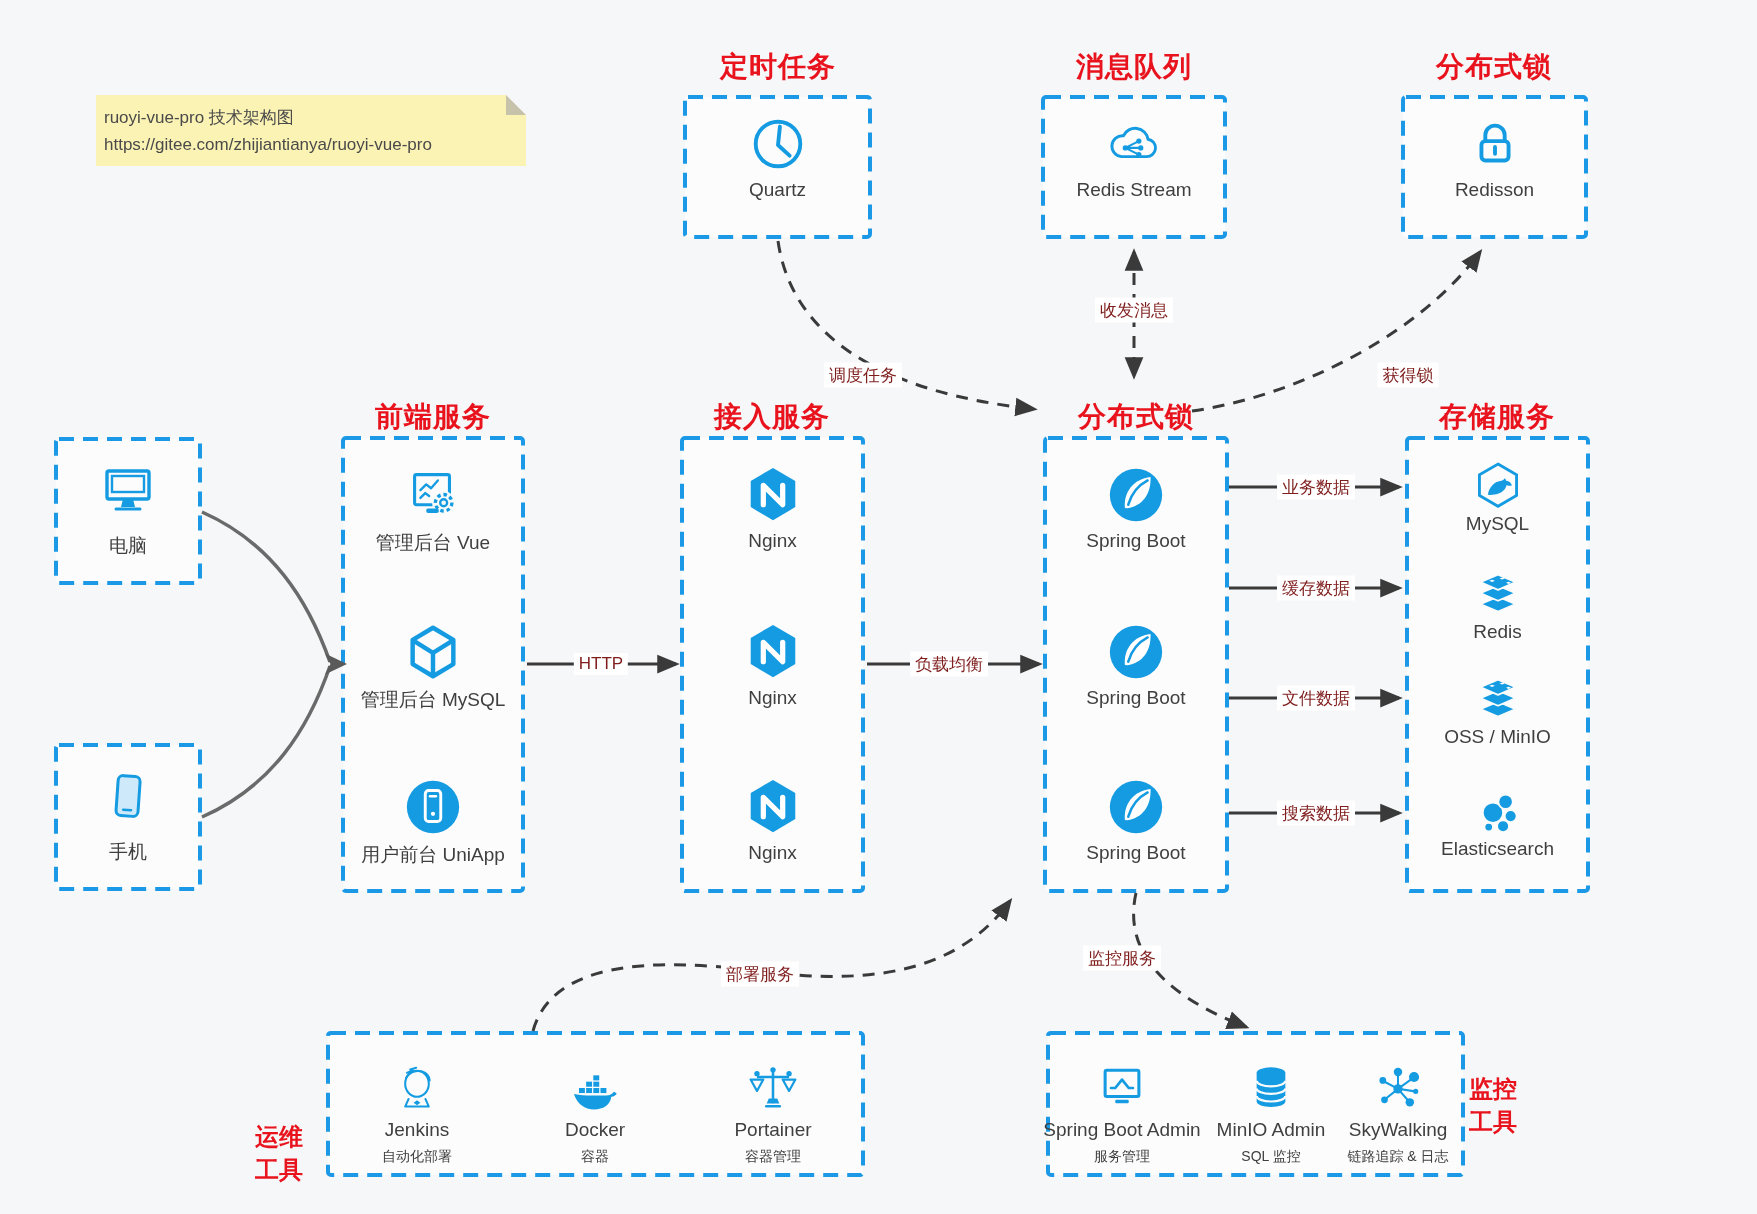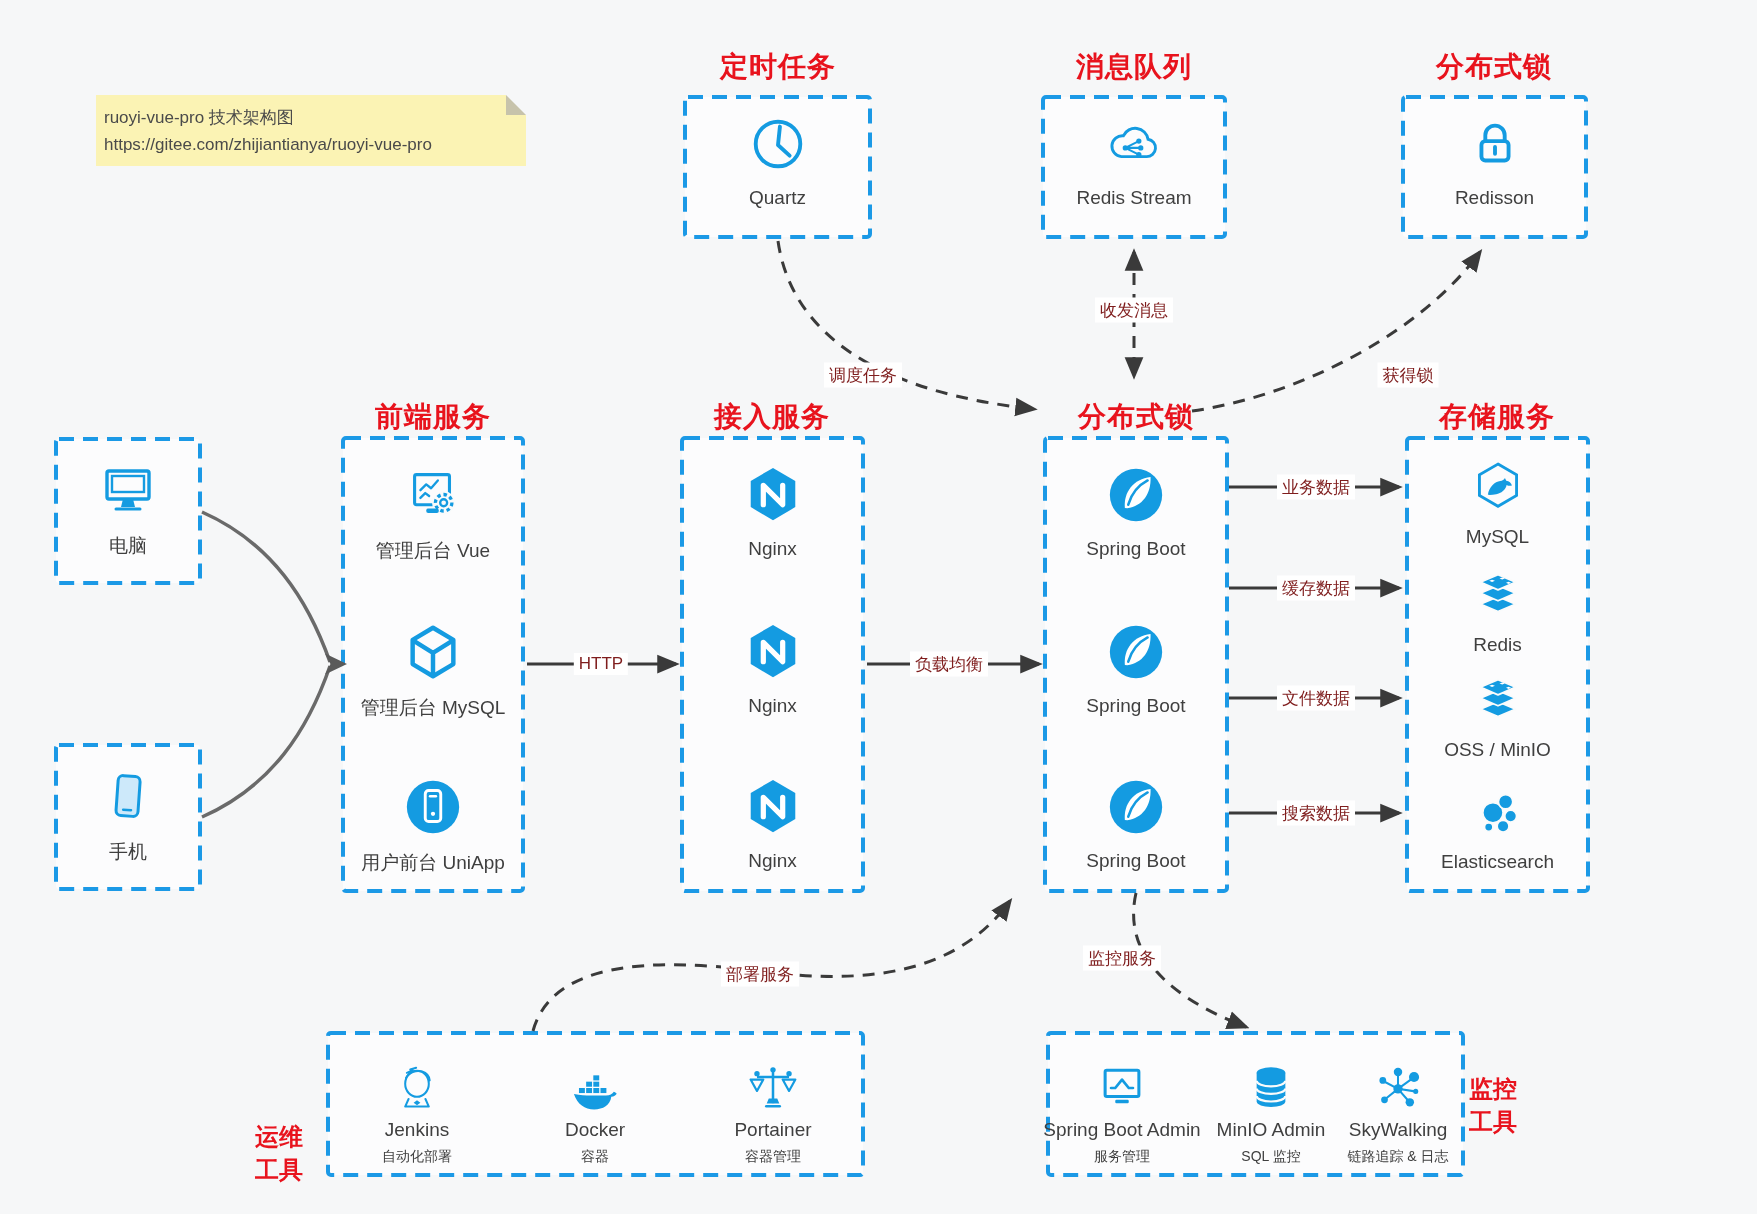--- a/index.html
+++ b/index.html
@@ -8,22 +8,22 @@
     --text-main:#3f3f3f;
   }
   *{box-sizing:border-box;margin:0;padding:0}
   html,body{background:var(--page-bg);font-family:"Liberation Sans","DejaVu Sans",sans-serif;}
   #stage{position:relative;width:1757px;height:1214px;background:var(--page-bg);overflow:hidden;}
   #wires{position:absolute;left:0;top:0;pointer-events:none;}
   .group-label{position:absolute;transform:translateX(-50%);color:var(--label-red);
     font-size:28px;font-weight:bold;white-space:nowrap;letter-spacing:1px;}
   .side-label{position:absolute;width:84px;text-align:center;color:var(--label-red);
     font-size:24px;font-weight:bold;line-height:33px;}
-  .citem{position:absolute;display:flex;flex-direction:column;align-items:center;gap:12px;}
-  .citem.g8{gap:13px}.citem.g10{gap:10px}
+  .citem{position:absolute;display:flex;flex-direction:column;align-items:center;gap:4px;}
+  .citem.g8{gap:0}.citem.g10{gap:10px}
   .icon{display:block;color:var(--icon-blue);line-height:0;}
   .i62 svg{width:62px;height:62px}.i64 svg{width:64px;height:64px}.i54 svg{width:54px;height:54px}
   .nlabel{font-size:19px;color:var(--text-main);white-space:nowrap;}
   .bitem{position:absolute;transform:translateX(-50%);display:flex;flex-direction:column;
     align-items:center;gap:4px;width:210px;text-align:center;}
   .bitem .bname{font-size:19px;color:var(--text-main);line-height:22px;white-space:nowrap;}
   .bitem .bdesc{font-size:14px;color:var(--text-main);line-height:22px;white-space:nowrap;}
   .elabel{position:absolute;transform:translate(-50%,-50%);background:#fff;color:#7f1d1d;
     font-size:17px;padding:1px 5px;white-space:nowrap;}
   .note{position:absolute;left:55px;top:95px;width:430px;height:71px;background:var(--note-bg);

